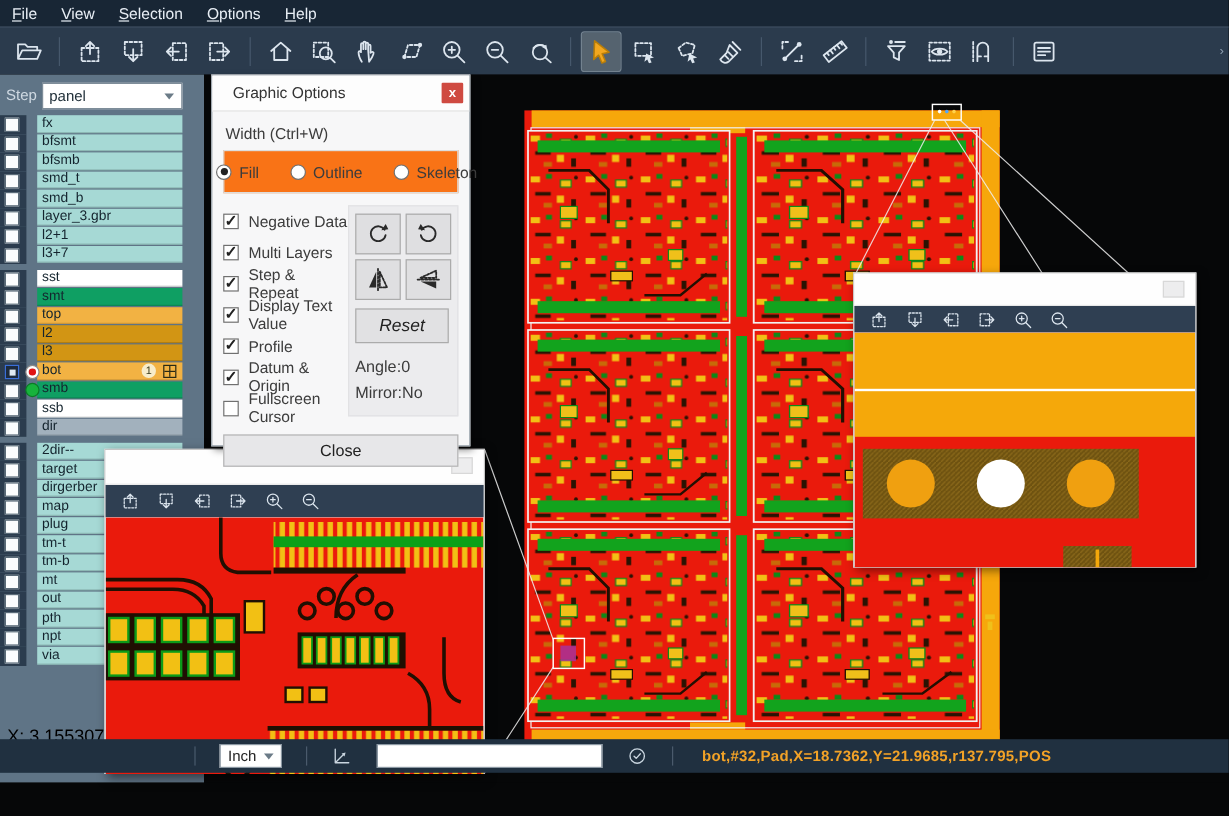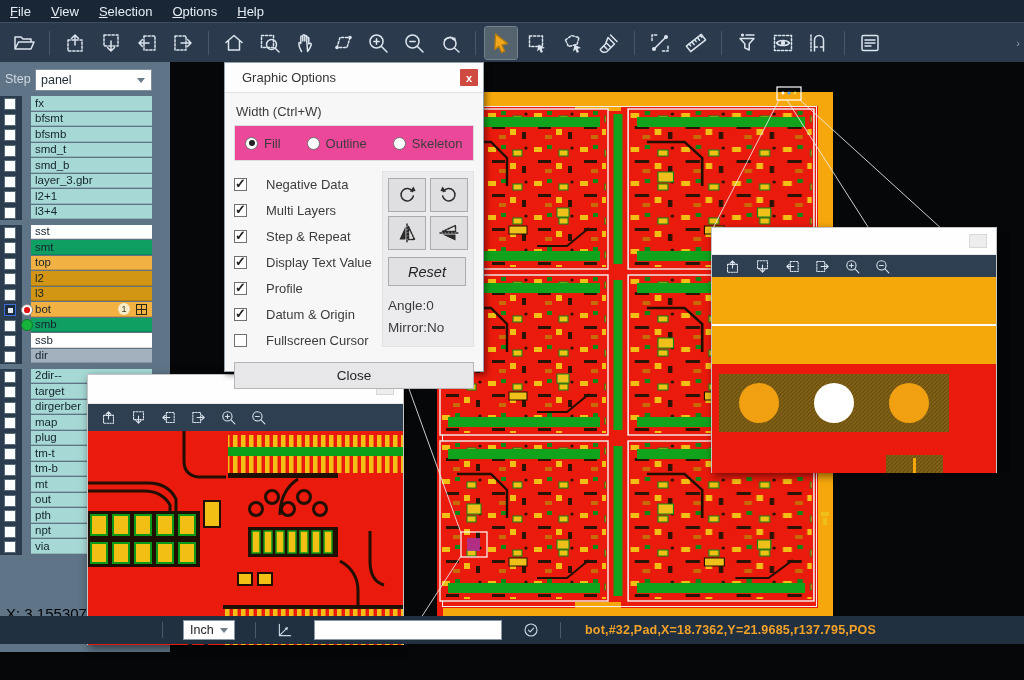--- a/index.html
+++ b/index.html
@@ -43,36 +43,36 @@
   .c-orange{background:#f2b243;} .c-gold{background:#d29514;} .c-gray{background:#a2b1bd;}
   .lbadge{position:absolute;right:22px;top:1px;width:12px;height:12px;border-radius:50%;background:#f7ecca;
           color:#3a3a1a;font-size:9px;display:flex;align-items:center;justify-content:center;}
   .lgrid{position:absolute;right:5px;top:2px;width:9px;height:9px;border:1.3px solid #2a2a14;
          background:linear-gradient(#2a2a14,#2a2a14) center/9px 1.3px no-repeat,
                     linear-gradient(#2a2a14,#2a2a14) center/1.3px 9px no-repeat;}
   .coords{position:absolute;left:6px;top:540px;color:#000000;font-size:15px;line-height:23px;}
   
   .canvas{position:absolute;left:157px;top:62px;width:867px;height:590px;background:#060708;z-index:1;}
   
-  .dialog{position:absolute;left:176px;top:62px;width:260px;height:310px;background:#f7f7f8;
-          border:1px solid #98a2ab;box-sizing:border-box;z-index:6;box-shadow:2px 3px 6px rgba(0,0,0,.45);margin-left:48px;}
+  .dialog{position:absolute;left:176px;top:62px;width:216px;height:310px;background:#f7f7f8;
+          border:1px solid #98a2ab;box-sizing:border-box;z-index:6;box-shadow:2px 3px 6px rgba(0,0,0,.45);}
   .dtitle{height:29px;background:#fdfdfd;border-bottom:1px solid #e2e2e2;display:flex;align-items:center;
           padding-left:17px;font-size:13px;color:#333;}
   .dclose{position:absolute;right:5px;top:6px;width:18px;height:17px;background:#cf4a41;color:#fff;
           font-size:11px;font-weight:bold;display:flex;align-items:center;justify-content:center;border-radius:1px;}
   .dbody{padding:7px 9px 0 9px;}
   .dwidth{font-size:13px;color:#3c3c3c;margin:4px 0 6px 2px;}
-  .dradios{border:1px solid #dcdcdc;background:#ec4899;height:34px;display:flex;align-items:center;
-           padding-left:10px;gap:26px;}
+  .dradios{border:1px solid #dcdcdc;background:#f97316;height:34px;display:flex;align-items:center;
+           padding-left:10px;gap:26px;justify-content:center;}
   .dradio{display:flex;align-items:center;gap:6px;font-size:13px;color:#3c3c3c;}
   .rdot{width:13px;height:13px;border-radius:50%;border:1px solid #707070;background:#fff;position:relative;box-sizing:border-box;}
   .rdot.sel::after{content:"";position:absolute;left:2.5px;top:2.5px;width:6px;height:6px;border-radius:50%;background:#222;}
   .dmain{display:flex;margin-top:10px;}
   .dchecks{flex:1;}
-  .dcrow{display:flex;align-items:center;gap:19px;height:26px;font-size:13px;color:#3c3c3c;}
+  .dcrow{display:flex;align-items:center;gap:8px;height:26px;font-size:13px;color:#3c3c3c;}
   .cbox{width:13px;height:13px;border:1px solid #707070;background:#fff;position:relative;box-sizing:border-box;flex:0 0 13px;}
   .cbox.on::after{content:"✓";position:absolute;left:0px;top:-3px;font-size:13px;color:#222;font-weight:bold;}
   .dactions{width:92px;background:#ececee;border:1px solid #e2e2e4;box-sizing:border-box;padding:6px 5px;height:176px;}
   .abtns{display:grid;grid-template-columns:38px 38px;grid-gap:4px;}
   .abtn{width:38px;height:34px;background:#dfdfe1;border:1px solid #ababab;box-sizing:border-box;
         display:flex;align-items:center;justify-content:center;color:#2a2a2a;}
   .dreset{margin-top:7px;width:78px;height:29px;background:#e1e1e3;border:1px solid #ababab;box-sizing:border-box;
           display:flex;align-items:center;justify-content:center;font-size:14.5px;color:#222;font-style:italic;}
   .dangle{font-size:13.5px;color:#3c3c3c;margin-top:12px;}
   .dmirror{font-size:13.5px;color:#3c3c3c;margin-top:7px;}
@@ -375,21 +375,21 @@
         </div>
         <div class="lrow">
           <span class="lcheck"></span>
           <div class="lchip c-teal">
             <span>l2+1</span>
           </div>
         </div>
         <div class="lrow">
           <span class="lcheck"></span>
           <div class="lchip c-teal">
-            <span>l3+4</span>
+            <span>l3+7</span>
           </div>
         </div>
       </div>
       <div class="lgroup">
         <div class="lrow">
           <span class="lcheck"></span>
           <div class="lchip c-white">
             <span>sst</span>
           </div>
         </div>

